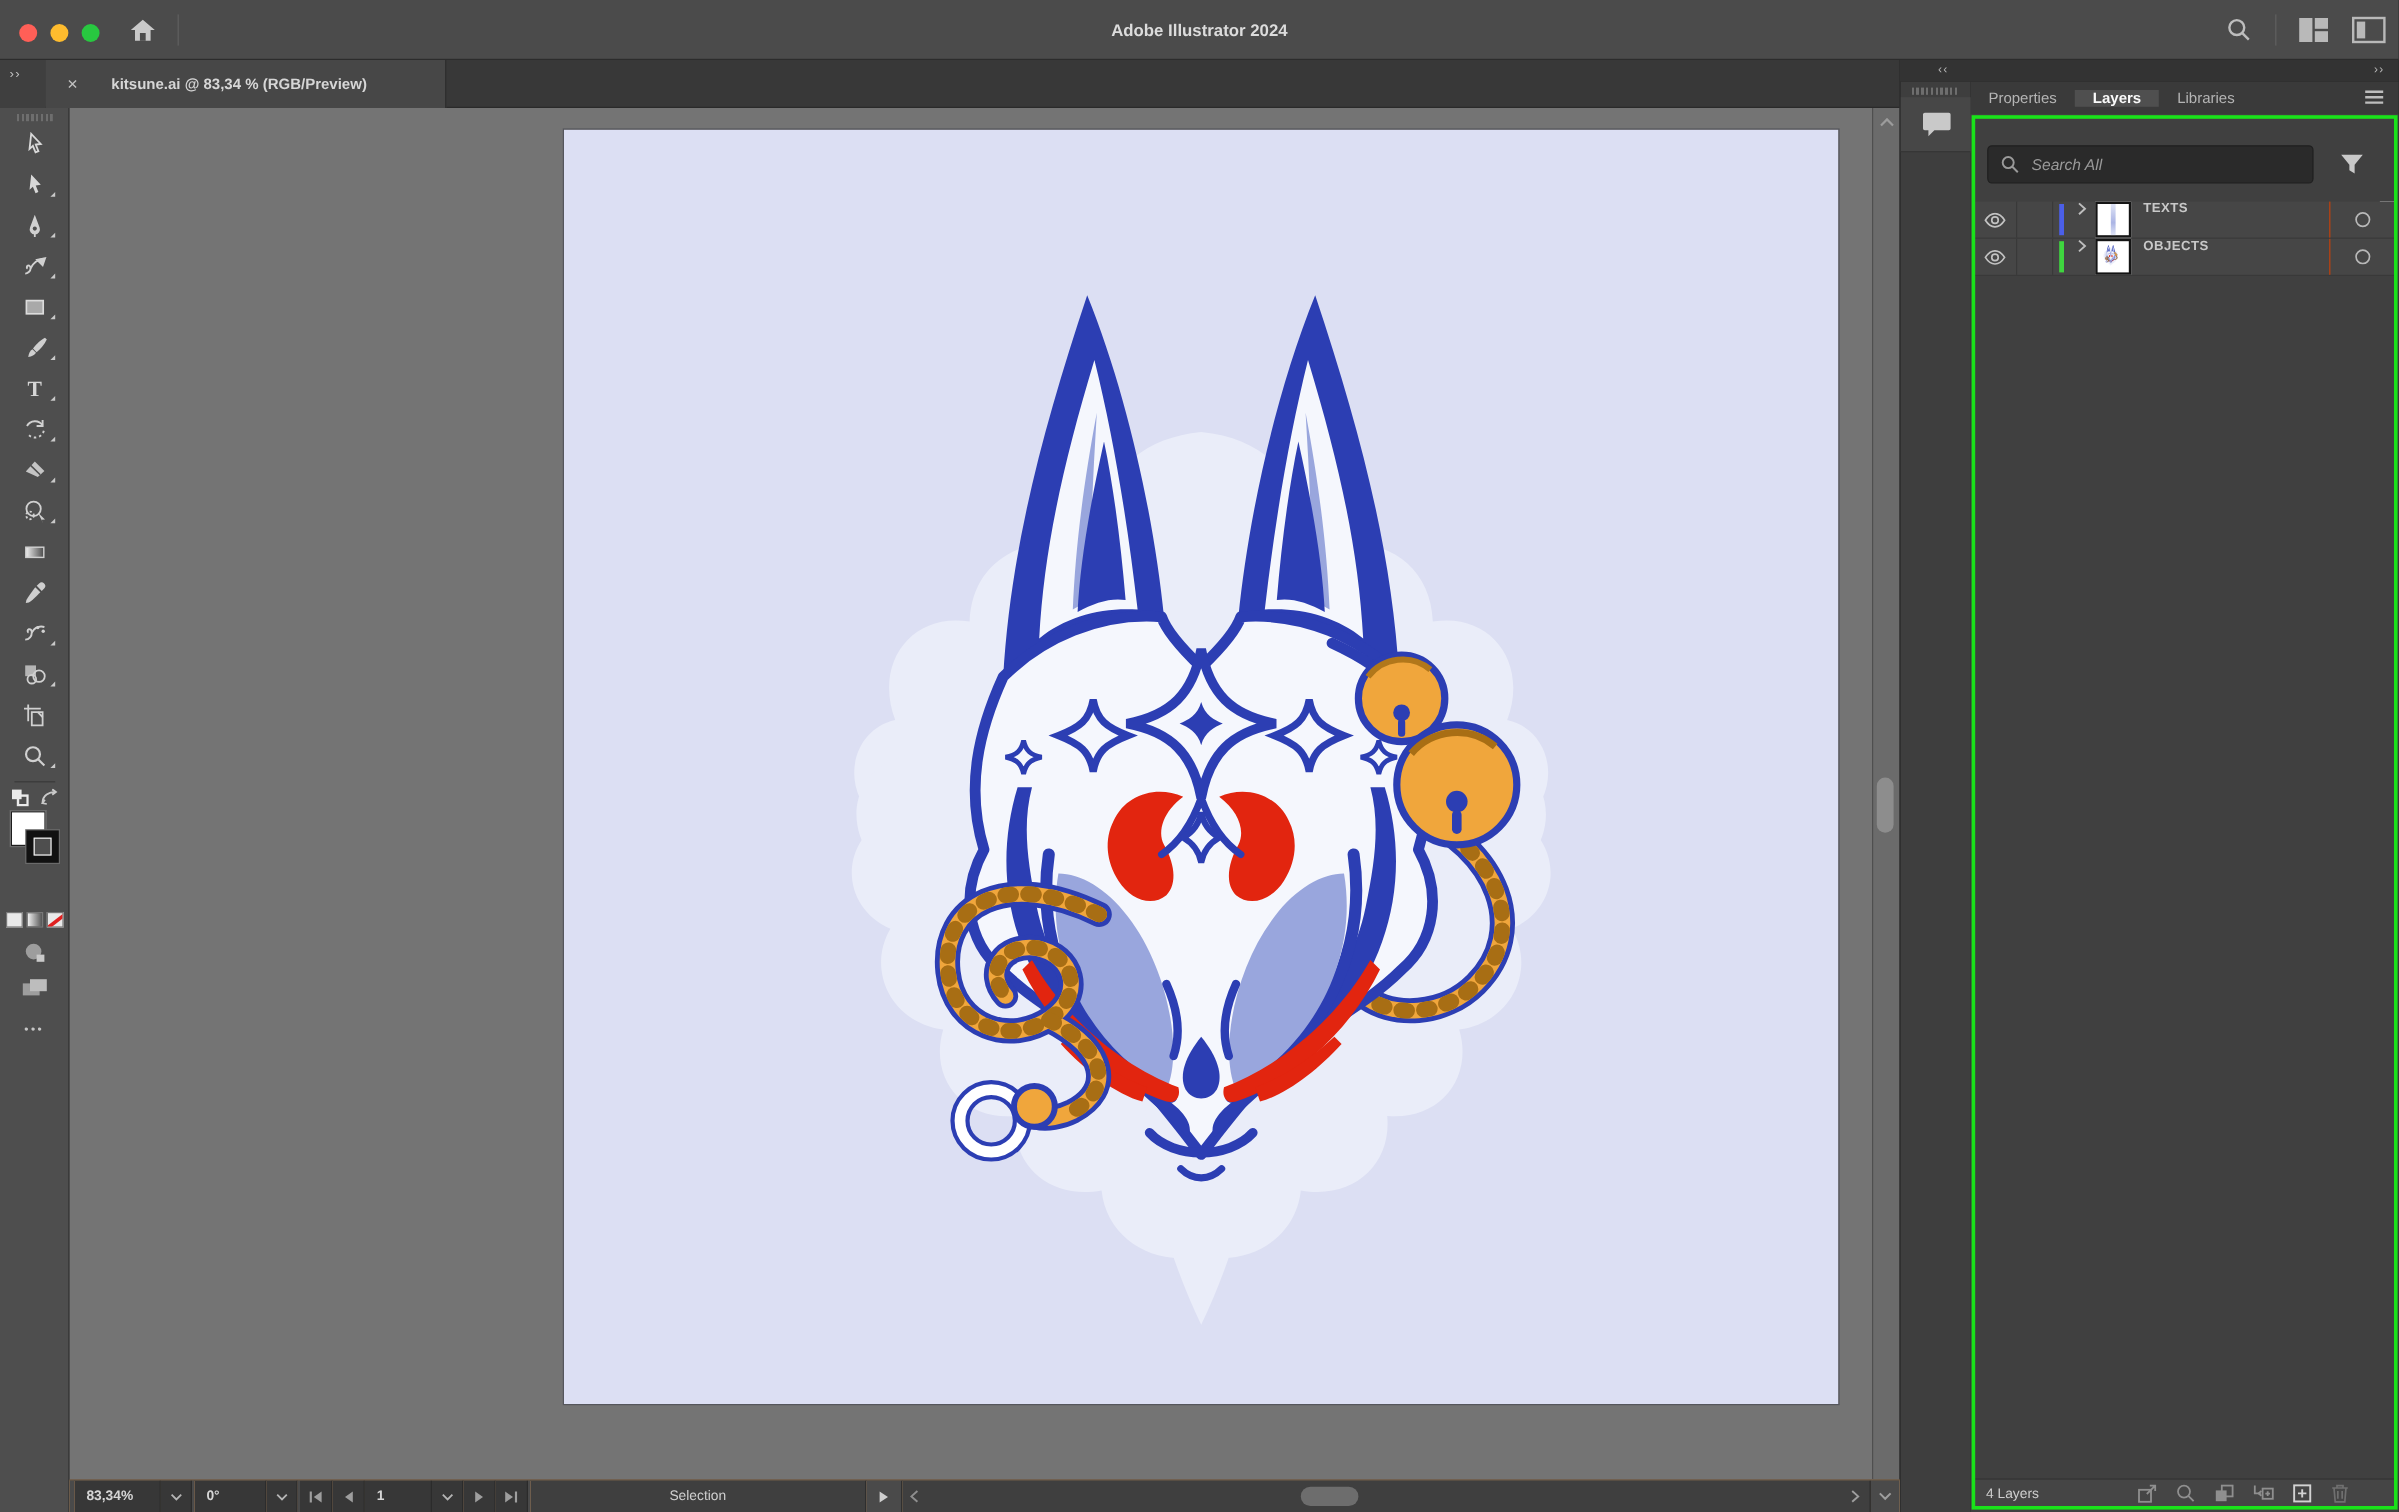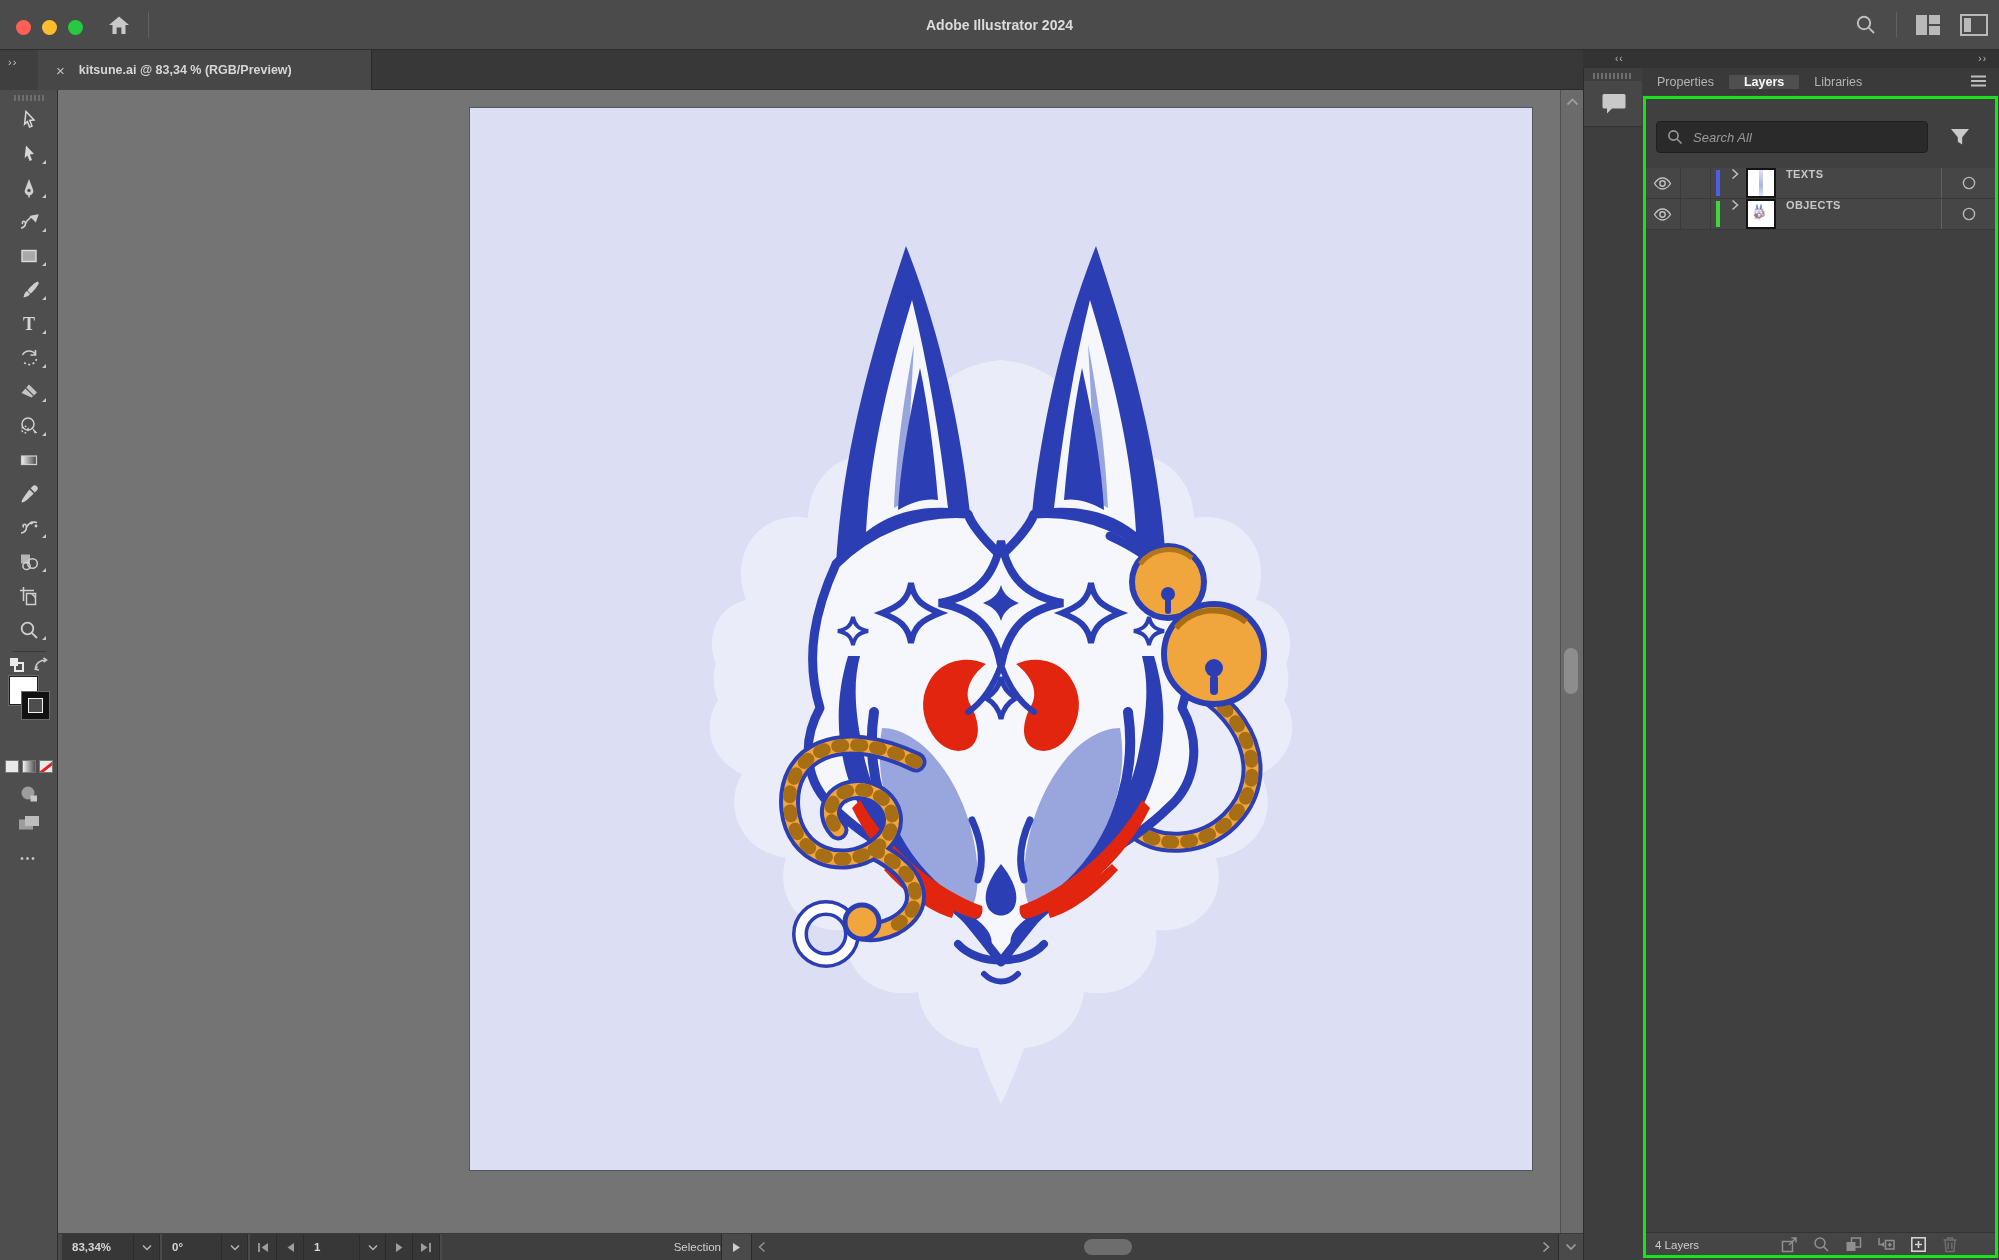--- a/index.html
+++ b/index.html
@@ -20,21 +20,21 @@
              color:#dcdcdc;font-size:14px;font-weight:bold;}
   .tb-right{right:10px;top:0;height:50px;display:flex;align-items:center;gap:18px;}
 
   
   .tabband{left:0;top:50px;width:1583px;height:40px;background:#383838;border-bottom:1px solid #2a2a2a;box-sizing:border-box;}
   .leftstrip{left:0;top:50px;width:38px;height:40px;background:#3f3f3f;color:#c2c2c2;
              font-size:11px;letter-spacing:1px;padding:6px 0 0 8px;box-sizing:border-box;}
   .doc-tab{left:38px;top:50px;width:334px;height:40px;background:#474747;border-right:1px solid #2a2a2a;
            display:flex;align-items:center;box-sizing:border-box;}
   .doc-tab .close{color:#c0c0c0;font-size:15px;margin-left:18px;cursor:default;}
-  .doc-tab .label{color:#d6d6d6;font-size:12.5px;font-weight:bold;margin-left:14px;white-space:nowrap;}
+  .doc-tab .label{color:#d6d6d6;font-size:12.5px;font-weight:bold;margin-left:28px;white-space:nowrap;}
 
   
   .toolbar{left:0;top:90px;width:58px;height:1170px;background:#4e4e4e;border-right:1px solid #2f2f2f;box-sizing:border-box;}
   .grip{margin:5px auto 2px auto;width:30px;height:6px;
         background:repeating-linear-gradient(90deg,#6e6e6e 0 2px,transparent 2px 4px);}
   .tool{width:58px;height:34px;display:flex;align-items:center;justify-content:center;position:relative;}
   .tool.has-sub::after{content:"";position:absolute;right:12px;bottom:7px;
         border-left:4px solid transparent;border-bottom:4px solid #c9c9c9;}
   .tool-divider{width:34px;height:1px;background:#3a3a3a;margin:4px auto;}
   .mini-row{width:58px;height:18px;position:relative;}
@@ -103,21 +103,21 @@
   .lfooter .ficons{margin-left:auto;margin-right:38px;display:flex;gap:15px;align-items:center;}
 
   
   .statusbar{left:58px;top:1233px;width:1525px;height:27px;background:#fdba74;border-top:1px solid #3a3a3a;
         box-sizing:border-box;display:flex;align-items:stretch;font-size:11.5px;color:#d6d6d6;}
   .swell{background:#373737;display:flex;align-items:center;border-right:1px solid #2b2b2b;box-sizing:border-box;}
   .swell.btn{justify-content:center;}
   .sgap{width:2px;background:#4a4a4a;}
   .snum{font-weight:bold;padding-left:10px;}
   .navbtn{width:27px;background:#373737;display:flex;align-items:center;justify-content:center;border-right:1px solid #2b2b2b;box-sizing:border-box;}
-  .statuswell{width:280px;background:#3f3f3f;display:flex;align-items:center;justify-content:flex-end;color:#cfcfcf;border-right:1px solid #2b2b2b;box-sizing:border-box;}
+  .statuswell{width:280px;background:#3f3f3f;display:flex;align-items:center;justify-content:center;color:#cfcfcf;border-right:1px solid #2b2b2b;box-sizing:border-box;}
   .track{flex:1;background:#3f3f3f;position:relative;border-right:1px solid #2b2b2b;box-sizing:border-box;}
   .hthumb{position:absolute;left:332px;top:5px;width:48px;height:16px;border-radius:8px;background:#6d6d6d;}
   .track .tchevL{position:absolute;left:6px;top:7px;}
   .track .tchevR{position:absolute;right:8px;top:7px;}
   .vsb-bottom{width:24px;display:flex;align-items:center;justify-content:center;background:#4a4a4a;}
 </style>
 </head>
 <body>
 
 <svg width="0" height="0" class="abs" aria-hidden="true">

